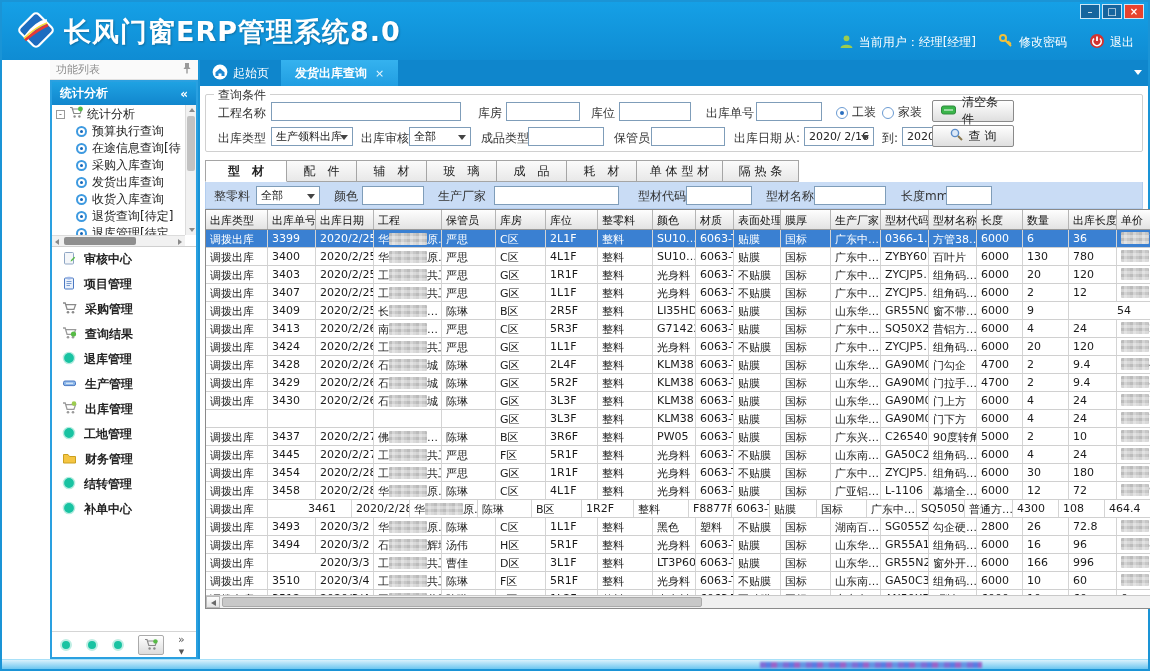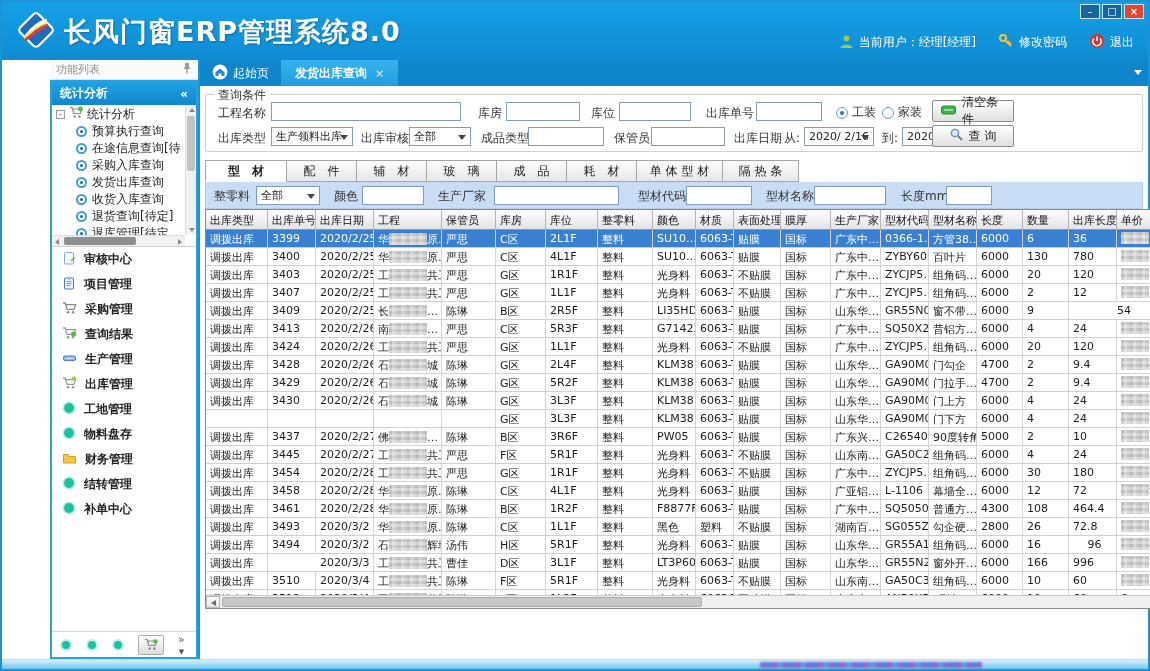--- a/index.html
+++ b/index.html
@@ -257,20 +257,27 @@
             <div class="menu-item">
               <span><svg width="15" height="14" viewBox="0 0 15 14">
                   <path d="M1 2 h2.2 l1.9 6.4 h6.8 l1.7-4.8 H3.9" stroke="#9a9a9a" stroke-width="1.3" fill="none"></path>
                   <circle cx="6" cy="11.3" r="1.3" fill="#9a9a9a"></circle>
                   <circle cx="11" cy="11.3" r="1.3" fill="#9a9a9a"></circle>
                   <circle cx="11.5" cy="8" r="2.6" fill="#57bb46"></circle>
                 </svg></span>
               <span>查询结果</span>
             </div>
             <div class="menu-item">
+              <span><svg width="14" height="14" viewBox="0 0 14 14">
+                  <circle cx="7" cy="7" r="5.6" fill="#19c3a2"></circle>
+                  <circle cx="7" cy="7" r="5.6" fill="none" stroke="#b5ece0" stroke-width="1.4"></circle>
+                </svg></span>
+              <span>退库管理</span>
+            </div>
+            <div class="menu-item">
               <span><svg width="15" height="14" viewBox="0 0 15 14">
                   <rect x="1.5" y="5" width="12" height="4.6" rx="1.6" fill="#8db8ea" stroke="#4a78c2"></rect>
                   <line x1="4" y1="7.3" x2="11" y2="7.3" stroke="#dce9f8" stroke-width="1.2"></line>
                 </svg></span>
               <span>生产管理</span>
             </div>
             <div class="menu-item">
               <span><svg width="15" height="14" viewBox="0 0 15 14">
                   <path d="M1 2 h2.2 l1.9 6.4 h6.8 l1.7-4.8 H3.9" stroke="#9a9a9a" stroke-width="1.3" fill="none"></path>
                   <circle cx="6" cy="11.3" r="1.3" fill="#9a9a9a"></circle>
@@ -278,27 +285,20 @@
                   <circle cx="12" cy="2.6" r="2.3" fill="#9ccc4f"></circle>
                 </svg></span>
               <span>出库管理</span>
             </div>
             <div class="menu-item">
               <span><svg width="14" height="14" viewBox="0 0 14 14">
                   <circle cx="7" cy="7" r="5.6" fill="#19c3a2"></circle>
                   <circle cx="7" cy="7" r="5.6" fill="none" stroke="#b5ece0" stroke-width="1.4"></circle>
                 </svg></span>
               <span>工地管理</span>
-            </div>
-            <div class="menu-item">
-              <span><svg width="14" height="14" viewBox="0 0 14 14">
-                  <circle cx="7" cy="7" r="5.6" fill="#19c3a2"></circle>
-                  <circle cx="7" cy="7" r="5.6" fill="none" stroke="#b5ece0" stroke-width="1.4"></circle>
-                </svg></span>
-              <span>物料盘存</span>
             </div>
             <div class="menu-item">
               <span><svg width="15" height="14" viewBox="0 0 15 14">
                   <path d="M1.5 3.5 h4.5 l1.5 2 h6 v6.5 h-12 Z" fill="#f5c542 " stroke="#caa020"></path>
                 </svg></span>
               <span>财务管理</span>
             </div>
             <div class="menu-item">
               <span><svg width="14" height="14" viewBox="0 0 14 14">
                   <circle cx="7" cy="7" r="5.6" fill="#19c3a2"></circle>
@@ -782,21 +782,21 @@
                 <span class="td" style="width: 48px;">L-1106</span>
                 <span class="td" style="width: 48px;">幕墙全…</span>
                 <span class="td" style="width: 46px;">6000</span>
                 <span class="td" style="width: 46px;">12</span>
                 <span class="td" style="width: 48px;">72</span>
                 <span class="td" style="width: 54px;"><span class="censor" style="width: 28px;"></span>916</span>
                 <span class="td" style="width: 13px;">123</span>
               </div>
               <div class="tr">
                 <span class="td" style="width: 62px;">调拨出库</span>
-                <span class="td" style="width: 48px;">3461</span>
+                <span class="td" style="width: 48px; margin-left: 36px;">3461</span>
                 <span class="td" style="width: 58px;">2020/2/28</span>
                 <span class="td" style="width: 68px;">华<span class="censor" style="width: 38px;"></span>原…</span>
                 <span class="td" style="width: 54px;">陈琳</span>
                 <span class="td" style="width: 50px;">B区</span>
                 <span class="td" style="width: 52px;">1R2F</span>
                 <span class="td" style="width: 55px;">整料</span>
                 <span class="td" style="width: 43px;">F8877FT</span>
                 <span class="td" style="width: 38px;">6063-T5</span>
                 <span class="td" style="width: 47px;">贴膜</span>
                 <span class="td" style="width: 50px;">国标</span>
@@ -842,21 +842,21 @@
                 <span class="td" style="width: 55px;">整料</span>
                 <span class="td" style="width: 43px;">光身料</span>
                 <span class="td" style="width: 38px;">6063-T5</span>
                 <span class="td" style="width: 47px;">贴膜</span>
                 <span class="td" style="width: 50px;">国标</span>
                 <span class="td" style="width: 50px;">山东华…</span>
                 <span class="td" style="width: 48px;">GR55A11</span>
                 <span class="td" style="width: 48px;">组角码…</span>
                 <span class="td" style="width: 46px;">6000</span>
                 <span class="td" style="width: 46px;">16</span>
-                <span class="td" style="width: 48px; text-align: center;">96</span>
+                <span class="td" style="width: 48px;">96</span>
                 <span class="td" style="width: 54px;"><span class="censor" style="width: 28px;"></span>812</span>
                 <span class="td" style="width: 13px;">411</span>
               </div>
               <div class="tr">
                 <span class="td" style="width: 62px;">调拨出库</span>
                 <span class="td" style="width: 48px; margin-top: 40px;">3500</span>
                 <span class="td" style="width: 58px;">2020/3/3</span>
                 <span class="td" style="width: 68px;">工<span class="censor" style="width: 38px;"></span>共工程</span>
                 <span class="td" style="width: 54px;">曹佳</span>
                 <span class="td" style="width: 50px;">D区</span>

